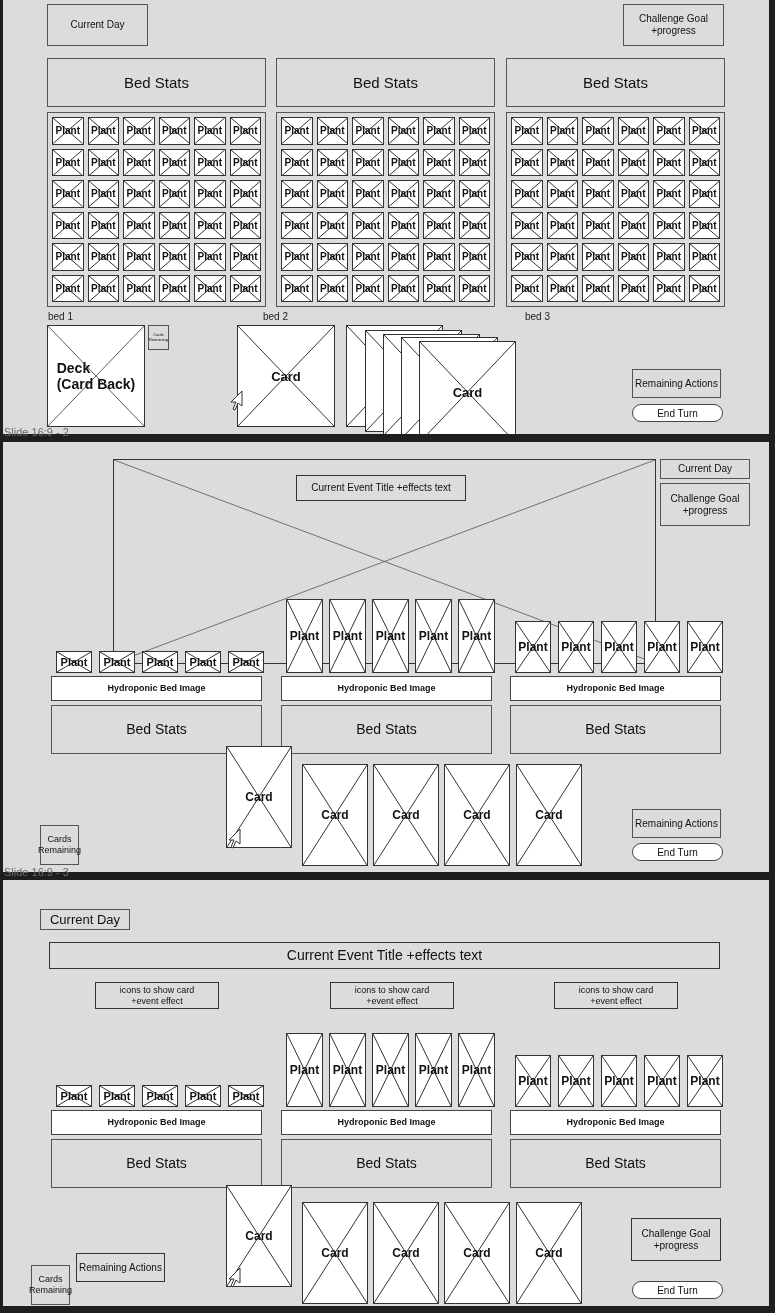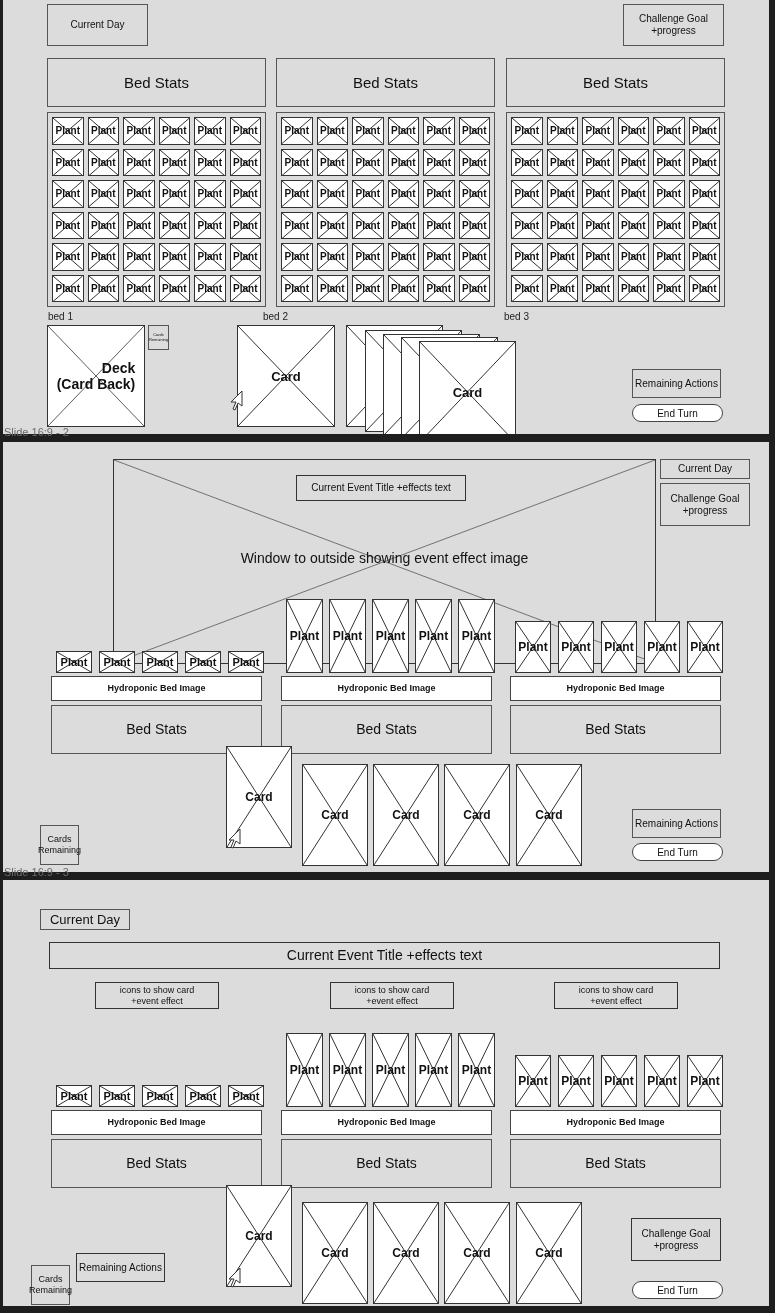--- a/index.html
+++ b/index.html
@@ -799,28 +799,28 @@
         <svg viewBox="0 0 100 100" preserveAspectRatio="none">
           <line x1="0" y1="0" x2="100" y2="100" stroke="#333" vector-effect="non-scaling-stroke"></line>
           <line x1="100" y1="0" x2="0" y2="100" stroke="#333" vector-effect="non-scaling-stroke"></line>
         </svg>
         <span>Plant</span>
       </div>
     </div>
 
   <div class="bed-label" style="left:45px; top:311px;">bed 1</div>
   <div class="bed-label" style="left:260px; top:311px;">bed 2</div>
-  <div class="bed-label" style="left:501px; top:311px;">bed 3</div>
+  <div class="bed-label" style="left:522px; top:311px;">bed 3</div>
 
   <div class="ph" style="left:44px; top:325px; width:98px; height:102px;">
     <svg class="x" viewBox="0 0 100 100" preserveAspectRatio="none">
         <line x1="0" y1="0" x2="100" y2="100" stroke="#333" stroke-width="0.8" vector-effect="non-scaling-stroke"></line>
         <line x1="100" y1="0" x2="0" y2="100" stroke="#333" stroke-width="0.8" vector-effect="non-scaling-stroke"></line>
       </svg>
-    <span style="font-size:14px; white-space:pre-line; text-align:right;">Deck
+    <span style="font-size:14px; white-space:pre-line; text-align:left;">Deck
 (Card Back)</span>
   </div>
   <div class="box" style="left:145px; top:325px; width:21px; height:25px; font-size:4px; line-height:1.1; overflow:hidden;">
       <span>Cards Remaining</span>
     </div>
 
   <div class="ph" style="left:234px; top:325px; width:98px; height:102px;">
     <svg class="x" viewBox="0 0 100 100" preserveAspectRatio="none">
         <line x1="0" y1="0" x2="100" y2="100" stroke="#333" vector-effect="non-scaling-stroke"></line>
         <line x1="100" y1="0" x2="0" y2="100" stroke="#333" vector-effect="non-scaling-stroke"></line>
@@ -872,21 +872,20 @@
     </div>
   </div>
 
 <div class="slide-label" style="top:426px;">Slide 16:9 - 2</div>
 <div class="slide" style="top:442px; height:430px;">
   <div class="ph" style="left:110px; top:17px; width:543px; height:205px; background:#dcdcdc; align-items:flex-start;">
     <svg class="x" viewBox="0 0 100 100" preserveAspectRatio="none">
         <line x1="0" y1="0" x2="100" y2="100" stroke="#444" vector-effect="non-scaling-stroke" stroke-width="0.7"></line>
         <line x1="100" y1="0" x2="0" y2="100" stroke="#444" vector-effect="non-scaling-stroke" stroke-width="0.7"></line>
       </svg>
-    <span style="font-weight:normal; font-size:14px; margin-top:90px;">Window to outside showing event effect image</span>
   </div>
   <div class="box dark" style="left:293px; top:33px; width:170px; height:26px; font-size:10px;">
       <span>Current Event Title +effects text</span>
     </div>
   <div class="box" style="left:657px; top:17px; width:90px; height:20px; font-size:10px;">
       <span>Current Day</span>
     </div>
   <div class="box" style="left:657px; top:41px; width:90px; height:43px; font-size:10px; white-space:pre-line;"><span>Challenge Goal
 +progress</span></div>
 

